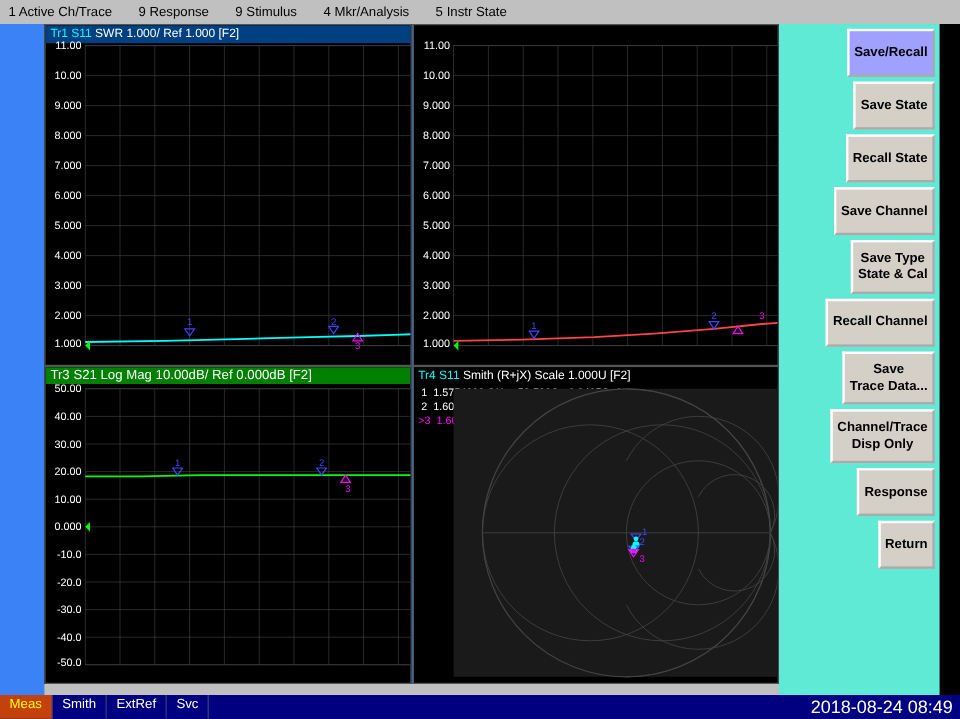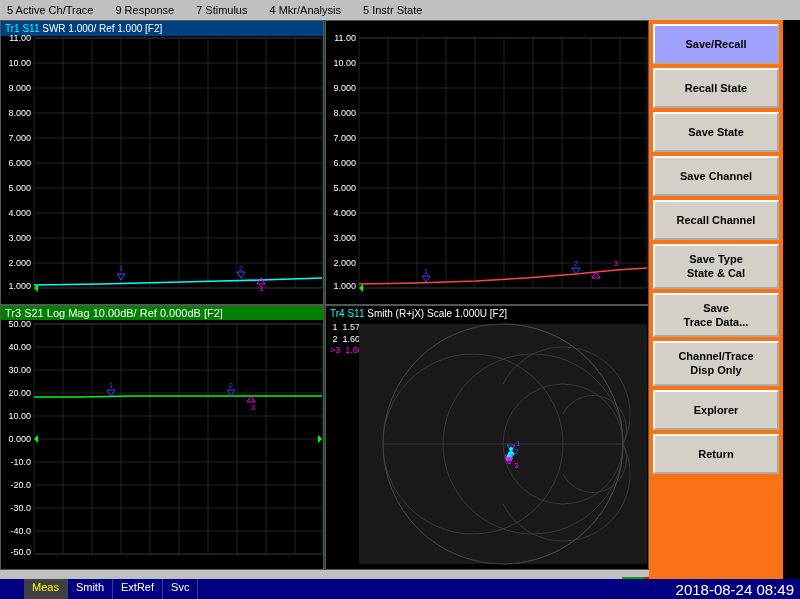--- a/index.html
+++ b/index.html
@@ -33,23 +33,24 @@
     #main-container {
       display: flex;
       width: 800px;
       height: 579px;
     }
 
     
     #charts-area {
       width: 649px;
       height: 579px;
-      background: #14532d;
+      background: #3b82f6;
       display: flex;
       flex-direction: column;
+      padding-left: 37px;
     }
 
     
     #top-charts {
       display: flex;
       height: 285px;
     }
 
     #chart-tr1, #chart-tr2 {
       width: 327px;
@@ -102,25 +103,26 @@
       line-height: 1.3;
     }
     .marker-info .m1 { color: #fff; }
     .marker-info .m2 { color: #fff; }
     .marker-info .m3 { color: #ff00ff; }
 
     
     #sidebar {
       width: 134px;
       height: 579px;
-      background: #f97316;
+      background: #5eead4;
       display: flex;
       flex-direction: column;
       padding: 4px;
       gap: 4px;
+      align-items: flex-end;
     }
 
     .sidebar-btn {
       background: #d4d0c8;
       border: 2px outset #fff;
       color: #000;
       font-size: 11px;
       font-weight: bold;
       text-align: center;
       padding: 6px 4px;
@@ -143,23 +145,22 @@
       background: #000080;
     }
     .status-tab {
       padding: 2px 8px;
       font-size: 11px;
       color: #fff;
       background: #000080;
       border-right: 1px solid #404080;
     }
     .status-tab.active {
-      background: #404040;
+      background: #c2410c;
       color: #ffff00;
-      margin-left: 24px;
     }
     .status-datetime {
       margin-left: auto;
       padding: 2px 6px;
       color: #fff;
       font-size: 15px;
       text-align: center;
     }
 
     
@@ -174,23 +175,23 @@
       color: #fff;
       font-size: 11px;
       padding: 1px 4px;
     }
 
   </style>
 </head>
 <body>
 
 <div id="menu-bar">
-  <span class="menu-item">5 Active Ch/Trace</span>
+  <span class="menu-item">1 Active Ch/Trace</span>
   <span class="menu-item">9 Response</span>
-  <span class="menu-item">7 Stimulus</span>
+  <span class="menu-item">9 Stimulus</span>
   <span class="menu-item">4 Mkr/Analysis</span>
   <span class="menu-item">5 Instr State</span>
 </div>
 
 <div id="main-container">
 
   <div id="charts-area">
 
     <div id="top-charts">
 
@@ -421,31 +422,31 @@
       <div style="padding:2px 8px;color:#000;font-size:11px;flex:1;text-align:center;">IFBW 1 kHz</div>
       <div style="padding:2px 4px;color:#000;font-size:11px;">Stop 1.61 GHz</div>
       <div style="padding:2px 2px;background:#00aa00;color:#fff;font-size:10px;font-weight:bold;">Cor</div>
       <div style="padding:2px 4px;background:#ff0000;color:#fff;font-size:10px;font-weight:bold;">!</div>
     </div>
 
   </div>
 
   <div id="sidebar">
     <div class="sidebar-btn active-section">Save/Recall</div>
+    <div class="sidebar-btn">Save State</div>
     <div class="sidebar-btn">Recall State</div>
-    <div class="sidebar-btn">Save State</div>
     <div class="sidebar-btn">Save Channel</div>
-    <div class="sidebar-btn">Recall Channel</div>
     <div class="sidebar-btn" style="white-space:pre-line;">Save Type
 State &amp; Cal</div>
+    <div class="sidebar-btn">Recall Channel</div>
     <div class="sidebar-btn" style="white-space:pre-line;">Save
 Trace Data...</div>
     <div class="sidebar-btn" style="white-space:pre-line;">Channel/Trace
 Disp Only</div>
-    <div class="sidebar-btn">Explorer</div>
+    <div class="sidebar-btn">Response</div>
     <div class="sidebar-btn">Return</div>
   </div>
 
 </div>
 
 <div class="status-tabs" style="position:fixed;bottom:0;width:800px;">
   <div class="status-tab active">Meas</div>
   <div class="status-tab">Smith</div>
   <div class="status-tab">ExtRef</div>
   <div class="status-tab">Svc</div>

